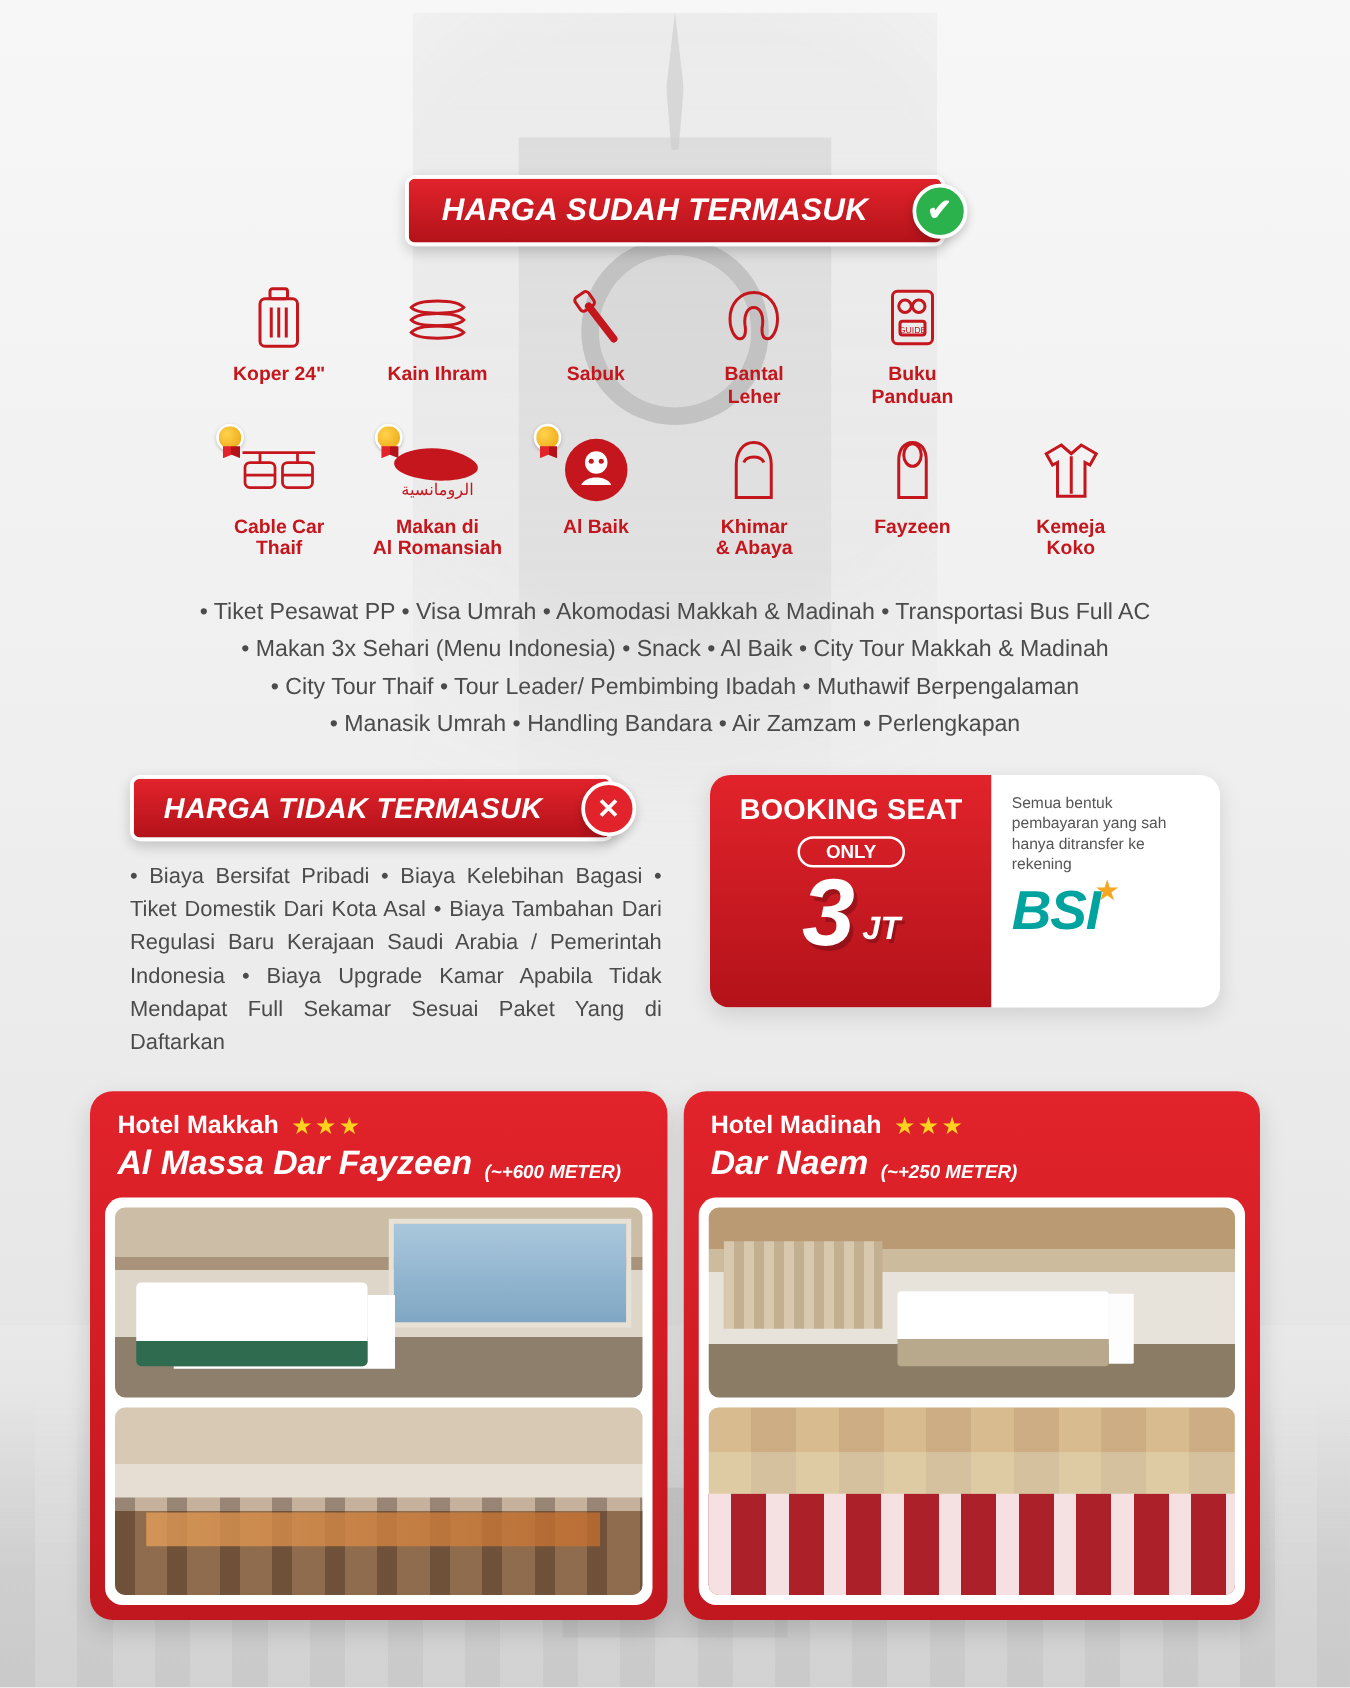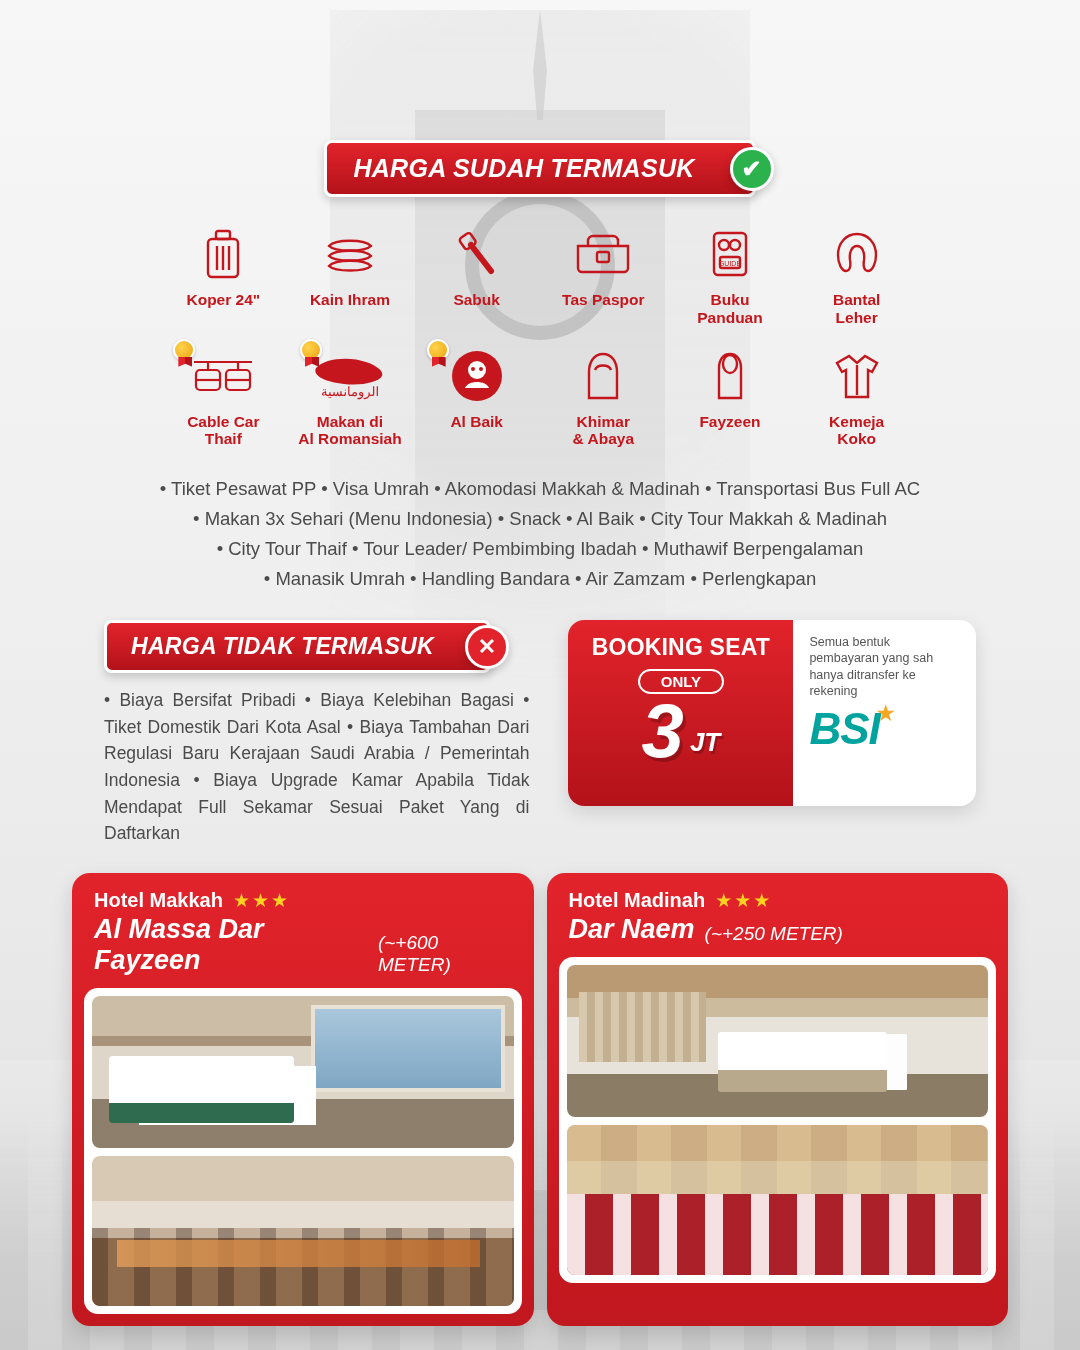--- a/index.html
+++ b/index.html
@@ -173,21 +173,21 @@
   .hotel-card {
     flex: 1; background: linear-gradient(180deg,#e2232b,#c1171e);
     border-radius: 18px; padding: 12px; box-shadow: 0 8px 20px rgba(0,0,0,.15);
   }
   .hotel-head { padding: 4px 10px 12px; color: #fff; }
   .hotel-top { display: flex; align-items: center; gap: 10px; }
   .hotel-label { font-size: 20px; font-weight: bold; }
   .stars { color: #ffd21f; font-size: 19px; letter-spacing: 2px; }
   .hotel-name-row { display: flex; align-items: flex-end; gap: 10px; margin-top: 2px; }
   .hotel-name { font-size: 27px; font-weight: bold; font-style: italic; }
-  .hotel-dist { font-size: 19px; font-style: italic; }
+  .hotel-dist { font-size: 15px; font-style: italic; font-weight: bold; }
   .photo-wrap { background: #fff; border-radius: 14px; padding: 8px; }
   .photo { border-radius: 8px; overflow: hidden; position: relative; }
   .photo + .photo { margin-top: 8px; }
   .photo.room { height: 152px; }
   .photo.hall { height: 150px; }
 
   
   .rm1 { background:
       linear-gradient(180deg,#cbbda6 0 26%, #a9937a 26% 33%, #ded6c8 33% 68%, #8d7f6c 68% 100%);
   }
@@ -270,53 +270,43 @@
     <div class="icon-cell">
       <div class="icon-box">
         <svg width="44" height="50" viewBox="0 0 44 50" fill="none" stroke="#c4161c" stroke-width="2.4">
           <rect x="6" y="6" width="13" height="13" rx="3" transform="rotate(-35 12 12)"></rect>
           <path d="M16 16 L36 42" stroke-width="6" stroke-linecap="round"></path>
         </svg>
       </div>
       <div class="cap">Sabuk</div>
     </div>
 
-    <div class="icon-cell">
-      <div class="icon-box">
-        <svg width="58" height="44" viewBox="0 0 58 44" fill="none" stroke="#c4161c" stroke-width="2.4">
-          <path d="M4 14h50v22a4 4 0 0 1-4 4H8a4 4 0 0 1-4-4z"></path>
-          <path d="M14 14V9a5 5 0 0 1 5-5h20a5 5 0 0 1 5 5v5"></path>
-          <rect x="23" y="20" width="12" height="10" rx="2"></rect>
-        </svg>
-      </div>
-      <div class="cap">Tas Paspor</div>
+
+    <div class="icon-cell">
+      <div class="icon-box">
+        <svg width="46" height="48" viewBox="0 0 46 48" fill="none" stroke="#c4161c" stroke-width="2.4">
+          <path d="M23 4C12 4 4 13 4 25c0 9 4 16 8 16s5-5 4-11c-1-8 2-14 7-14s8 6 7 14c-1 6 0 11 4 11s8-7 8-16C42 13 34 4 23 4z"></path>
+        </svg>
+      </div>
+      <div class="cap" style="white-space:pre-line">Bantal
+Leher</div>
     </div>
 
     <div class="icon-cell">
       <div class="icon-box">
         <svg width="42" height="50" viewBox="0 0 42 50" fill="none" stroke="#c4161c" stroke-width="2.4">
           <rect x="5" y="4" width="32" height="42" rx="4"></rect>
           <circle cx="15" cy="16" r="5"></circle>
             <circle cx="26" cy="16" r="5"></circle>
           <rect x="11" y="28" width="20" height="11" rx="2"></rect>
           <text x="21" y="37" font-size="7" fill="#c4161c" stroke="none" text-anchor="middle" font-family="Liberation Sans">GUIDE</text>
         </svg>
       </div>
       <div class="cap" style="white-space:pre-line">Buku
 Panduan</div>
-    </div>
-
-    <div class="icon-cell">
-      <div class="icon-box">
-        <svg width="46" height="48" viewBox="0 0 46 48" fill="none" stroke="#c4161c" stroke-width="2.4">
-          <path d="M23 4C12 4 4 13 4 25c0 9 4 16 8 16s5-5 4-11c-1-8 2-14 7-14s8 6 7 14c-1 6 0 11 4 11s8-7 8-16C42 13 34 4 23 4z"></path>
-        </svg>
-      </div>
-      <div class="cap" style="white-space:pre-line">Bantal
-Leher</div>
     </div>
   </div>
 
   <div class="icon-row r2">
 
     <div class="icon-cell">
       <div class="medal"></div>
       <div class="icon-box">
         <svg width="62" height="44" viewBox="0 0 62 44" fill="none" stroke="#c4161c" stroke-width="2.2">
           <line x1="2" y1="8" x2="60" y2="8"></line>

